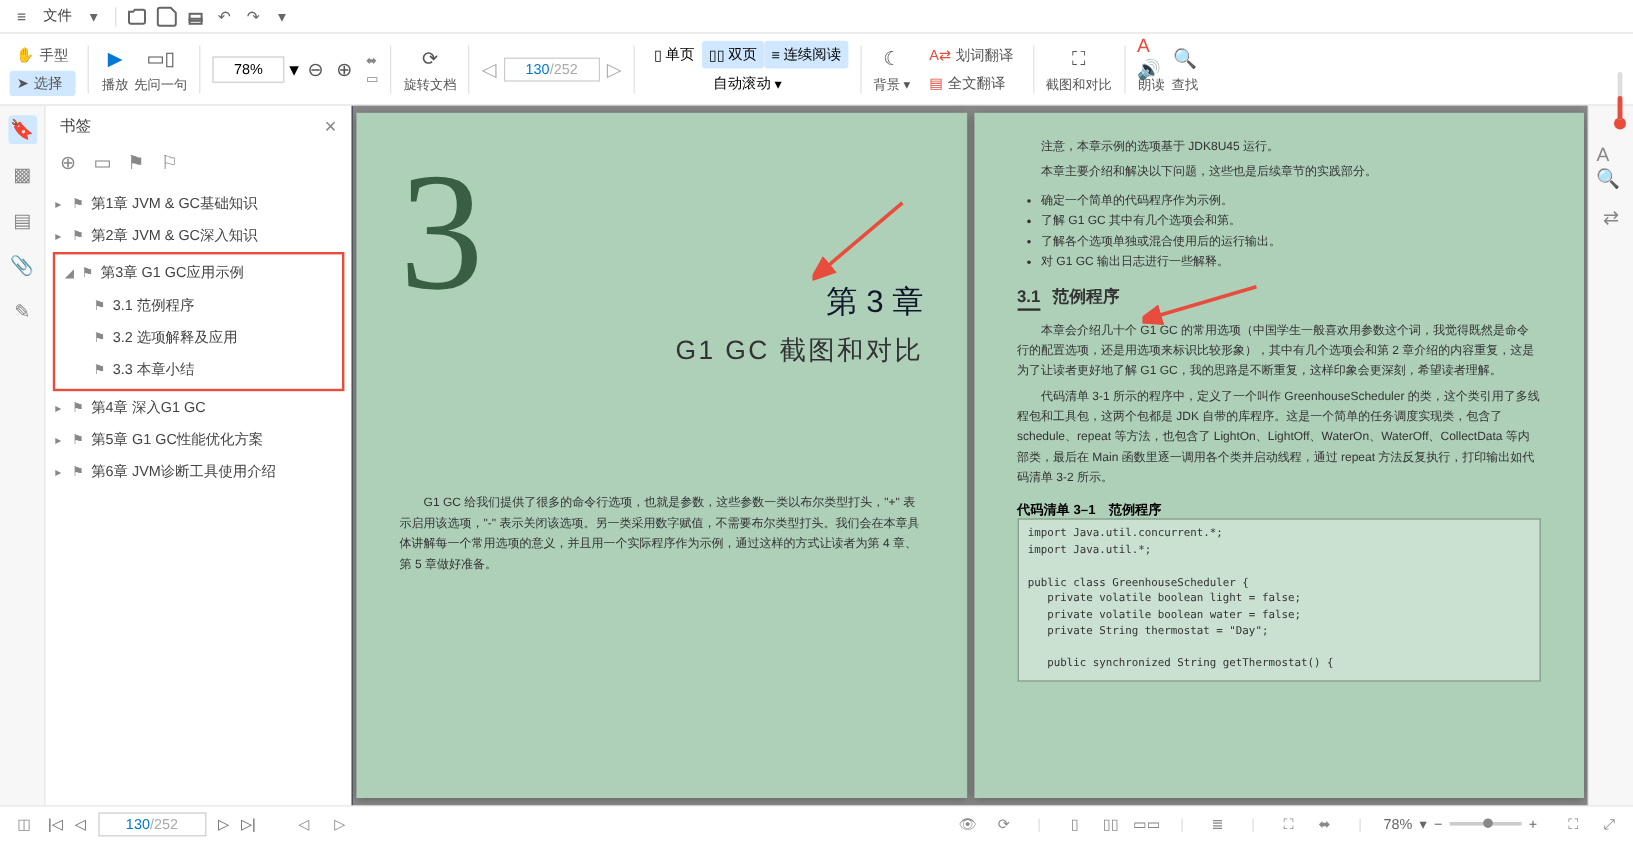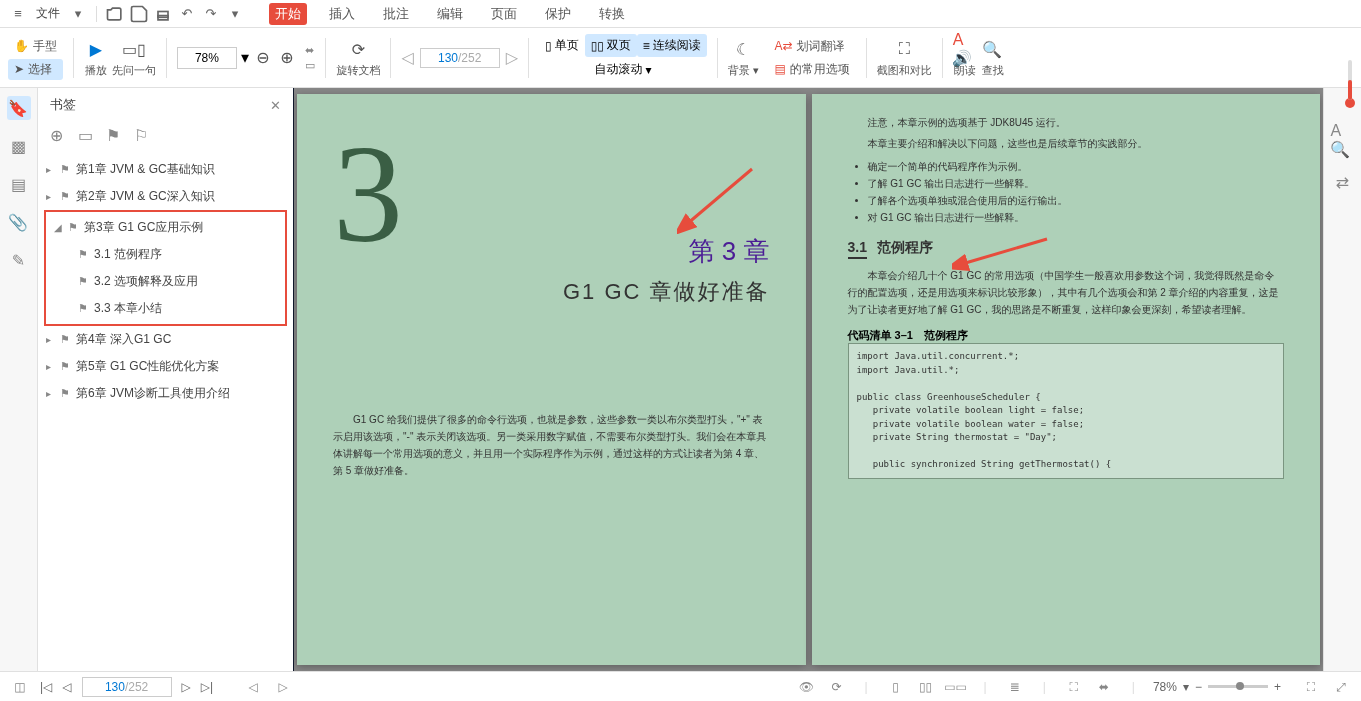--- a/index.html
+++ b/index.html
@@ -60,21 +60,21 @@
 .tree-icon { width: 12px; color: #888; font-size: 11px; }
 .tree-children { padding-left: 24px; }
 .highlight-box { border: 2px solid #e74c3c; margin: 0 6px; padding: 2px 0; }
 
 
 .doc-viewer { flex: 1; background: #888; position: relative; overflow: hidden; display: flex; }
 .page { background: #aed0b8; margin: 6px 3px; box-shadow: 0 2px 8px rgba(0,0,0,.3); position: relative; flex: 1; }
 .page-left { padding: 30px 36px; }
 .page-right { padding: 20px 36px; }
 .big-num { font-size: 140px; color: #3a5e44; font-family: serif; line-height: 1; }
-.chapter-title { font-size: 26px; color: #4c1d95; text-align: right; margin-top: -30px; }
+.chapter-title { font-size: 26px; color: #0f172a; text-align: right; margin-top: -30px; }
 .chapter-sub { font-size: 22px; color: #333; text-align: right; margin-top: 8px; letter-spacing: 2px; }
 .body-text { font-size: 10px; color: #333; line-height: 1.7; margin-top: 4px; text-indent: 2em; }
 .bullet-list { font-size: 10px; color: #333; margin: 8px 0 8px 20px; }
 .bullet-list li { margin: 3px 0; }
 .section-title { font-size: 14px; color: #333; margin: 14px 0 10px; font-weight: bold; }
 .section-title .num { border-bottom: 2px solid #333; padding-bottom: 2px; margin-right: 10px; }
 .code-block { background: rgba(255,255,255,.35); border: 1px solid #7a9580; padding: 6px 8px; font-family: monospace; font-size: 9px; color: #333; margin-top: 0; line-height: 1.5; white-space: pre; }
 .code-title { font-size: 11px; font-weight: bold; margin-top: 10px; }
 
 
@@ -114,29 +114,20 @@
     </span>
   <span class="menu-icon">
       <svg viewBox="0 0 24 24" fill="none" stroke="currentColor" stroke-width="2">
         <rect x="6" y="9" width="12" height="7"></rect>
         <path d="M6 14h12v5H6z"></path>
       </svg>
     </span>
   <span class="menu-icon">↶</span>
   <span class="menu-icon">↷</span>
   <span class="menu-icon">▾</span>
-  <div class="tab-row">
-    <span class="tab active">开始</span>
-    <span class="tab">插入</span>
-    <span class="tab">批注</span>
-    <span class="tab">编辑</span>
-    <span class="tab">页面</span>
-    <span class="tab">保护</span>
-    <span class="tab">转换</span>
-  </div>
 </div>
 
 <div class="toolbar">
   <div class="tool-btn-row">
     <div class="tool-btn-small">✋ <span>手型</span></div>
     <div class="tool-btn-small selected">➤ <span>选择</span></div>
   </div>
   <div class="tool-divider"></div>
   <div class="tool-group">
     <span class="tool-icon" style="color:#0078d4">▶</span>
@@ -184,21 +175,21 @@
     <span class="tool-icon">☾</span>
     <span class="tool-label"><span>背景</span> ▾</span>
   </div>
   <div style="display:flex;flex-direction:column;gap:2px;margin-left:6px">
     <div class="tool-btn-small">
         <span style="color:#e74c3c">A⇄</span> 
         <span>划词翻译</span>
       </div>
     <div class="tool-btn-small">
         <span style="color:#e74c3c">▤</span> 
-        <span>的常用选项</span>
+        <span>全文翻译</span>
       </div>
   </div>
   <div class="tool-divider"></div>
   <div class="tool-group">
     <span class="tool-icon">⛶</span>
     <span class="tool-label">截图和对比</span>
   </div>
   <div class="tool-divider"></div>
   <div class="tool-group">
     <span class="tool-icon" style="color:#e74c3c">A🔊</span>
@@ -283,43 +274,44 @@
           <span class="tree-icon">⚑</span>
           <span>第6章 JVM诊断工具使用介绍</span>
         </div>
     </div>
   </div>
 
   <div class="doc-viewer">
     <div class="page page-left">
       <div class="big-num">3</div>
       <div class="chapter-title">第 3 章</div>
-      <div class="chapter-sub">G1 GC 章做好准备</div>
+      <div class="chapter-sub">G1 GC 截图和对比</div>
       <div style="height:100px"></div>
       <div class="body-text">G1 GC 给我们提供了很多的命令行选项，也就是参数，这些参数一类以布尔类型打头，"+" 表示启用该选项，"-" 表示关闭该选项。另一类采用数字赋值，不需要布尔类型打头。我们会在本章具体讲解每一个常用选项的意义，并且用一个实际程序作为示例，通过这样的方式让读者为第 4 章、第 5 章做好准备。</div>
       <svg class="arrow" style="left:380px;top:70px;width:80px;height:70px">
           <defs>
             <marker id="ah1" markerWidth="10" markerHeight="10" refX="2" refY="3" orient="auto">
               <path d="M0,0 L0,6 L8,3 z" fill="#e74c3c"></path>
             </marker>
           </defs>
           <line x1="75" y1="5" x2="10" y2="60" stroke="#e74c3c" stroke-width="3" marker-end="url(#ah1)"></line>
         </svg>
     </div>
     <div class="page page-right">
       <div class="body-text" style="margin-top:0">注意，本章示例的选项基于 JDK8U45 运行。</div>
       <div class="body-text">本章主要介绍和解决以下问题，这些也是后续章节的实践部分。</div>
       <ul class="bullet-list">
         <li>确定一个简单的代码程序作为示例。</li>
-        <li>了解 G1 GC 输出日志进行一些解释。</li>
+        <li>了解 G1 GC 其中有几个选项会和第。</li>
         <li>了解各个选项单独或混合使用后的运行输出。</li>
         <li>对 G1 GC 输出日志进行一些解释。</li>
       </ul>
       <div class="section-title"><span class="num">3.1</span><span>范例程序</span></div>
       <div class="body-text">本章会介绍几十个 G1 GC 的常用选项（中国学生一般喜欢用参数这个词，我觉得既然是命令行的配置选项，还是用选项来标识比较形象），其中有几个选项会和第 2 章介绍的内容重复，这是为了让读者更好地了解 G1 GC，我的思路是不断重复，这样印象会更深刻，希望读者理解。</div>
+      <div class="body-text">代码清单 3-1 所示的程序中，定义了一个叫作 GreenhouseScheduler 的类，这个类引用了多线程包和工具包，这两个包都是 JDK 自带的库程序。这是一个简单的任务调度实现类，包含了 schedule、repeat 等方法，也包含了 LightOn、LightOff、WaterOn、WaterOff、CollectData 等内部类，最后在 Main 函数里逐一调用各个类并启动线程，通过 repeat 方法反复执行，打印输出如代码清单 3-2 所示。</div>
       <div class="code-title">代码清单 3–1　范例程序</div>
       <div class="code-block">import Java.util.concurrent.*;
 import Java.util.*;
 
 public class GreenhouseScheduler {
    private volatile boolean light = false;
    private volatile boolean water = false;
    private String thermostat = "Day";
 
    public synchronized String getThermostat() {</div>

